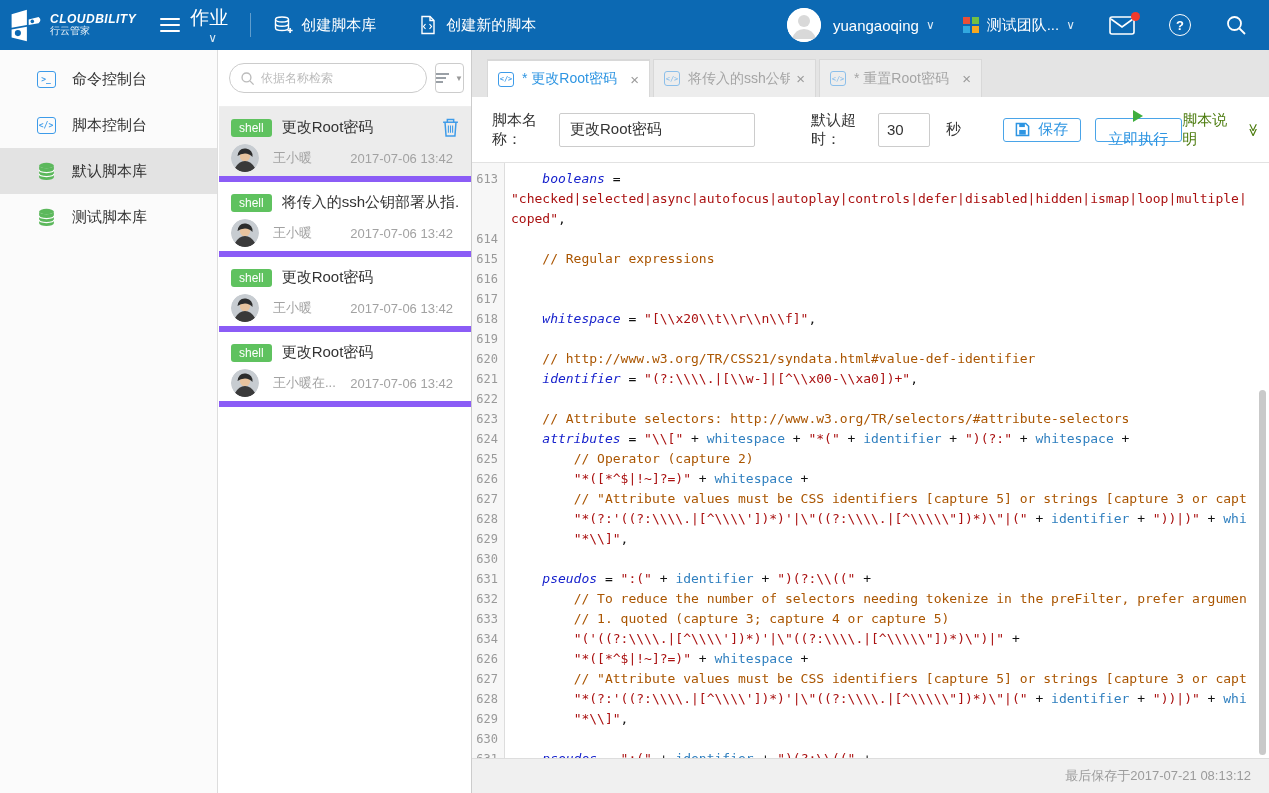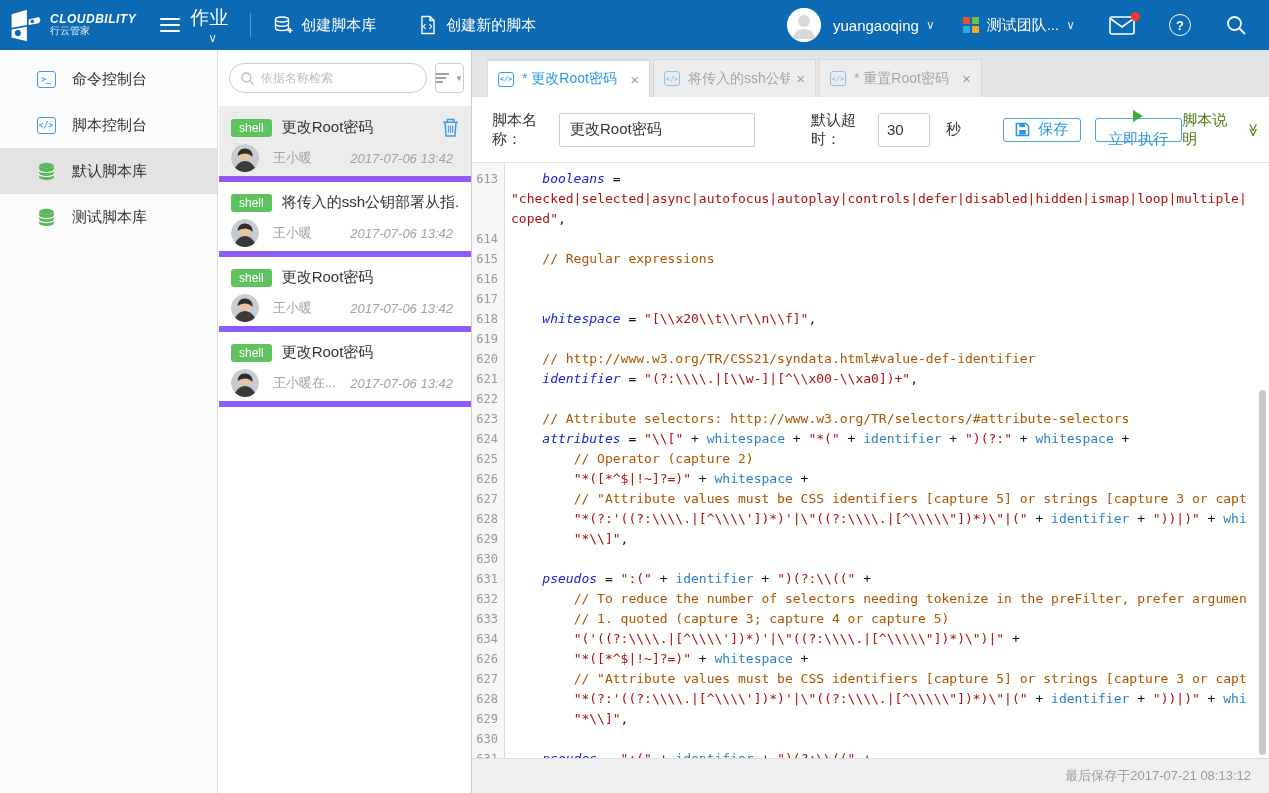--- a/index.html
+++ b/index.html
@@ -62,21 +62,21 @@
   .sort-lines i:nth-child(1){width:13px} .sort-lines i:nth-child(2){width:10px} .sort-lines i:nth-child(3){width:7px}
   .sort-caret { font-size:8px; color:#999; }
   .script-item { height:75px; padding:11px 12px 0 12px; border-bottom:6px solid #8b5cf6; cursor:pointer; background:#fff; }
   .script-item.selected { background:#ececec; }
   .item-row1 { display:flex; align-items:center; }
   .badge { background:#5fc25f; color:#fff; font-size:12px; padding:2px 8px; border-radius:3px; }
   .item-title { font-size:15px; color:#333; margin-left:10px; flex:1; white-space:nowrap; overflow:hidden; }
   .item-row2 { display:flex; align-items:center; margin-top:7px; }
   .item-avatar { width:28px; height:28px; border-radius:50%; overflow:hidden; }
   .item-author { font-size:13px; color:#a2a2a2; margin-left:14px; }
-  .item-time { font-size:13px; color:#a2a2a2; margin-left:auto; margin-right:6px;font-style:italic; }
+  .item-time { font-size:13px; color:#a2a2a2; margin-left:auto; margin-right:6px; }
   .trash-btn { margin-left:8px; cursor:pointer; display:flex; }
   
   .main { position:absolute; top:50px; left:472px; right:0; bottom:0; display:flex; flex-direction:column; background:#e4e4e4; }
   .tabstrip { height:47px; background:#e4e4e4; display:flex; align-items:flex-end; padding-left:15px; }
   .tab { width:163px; height:38px; display:flex; align-items:center; padding:0 10px; margin-right:3px;
     background:#ededed; border:1px solid #d8d8d8; border-bottom:none; color:#a5a5a5; cursor:pointer; font-size:14px; }
   .tab.active { background:#fff; border-top:2px solid #2e95e2; border-color:#d8d8d8; color:#2e95e2; }
   .tab-ico { width:16px; height:15px; border:1.3px solid #3d9be9; border-radius:3px; color:#3d9be9;
     font-size:7px; font-weight:bold; display:flex; align-items:center; justify-content:center; flex:none;
     font-family:"DejaVu Sans Mono",monospace; }

